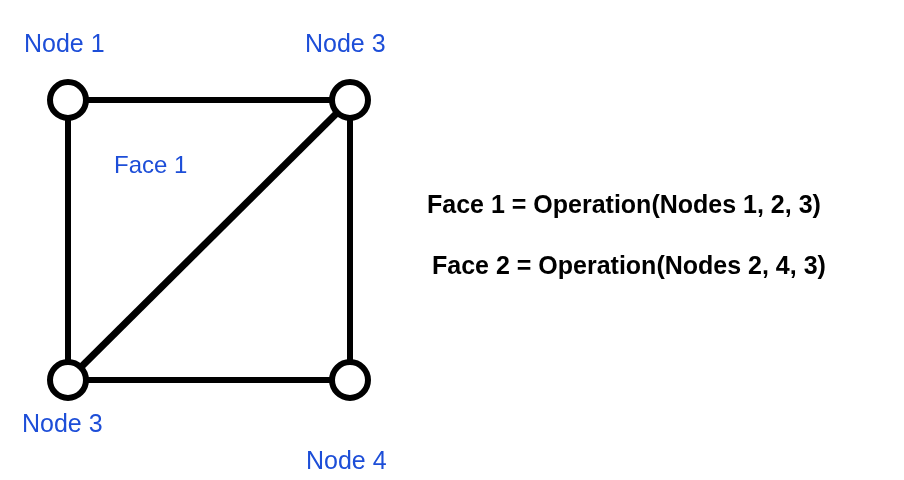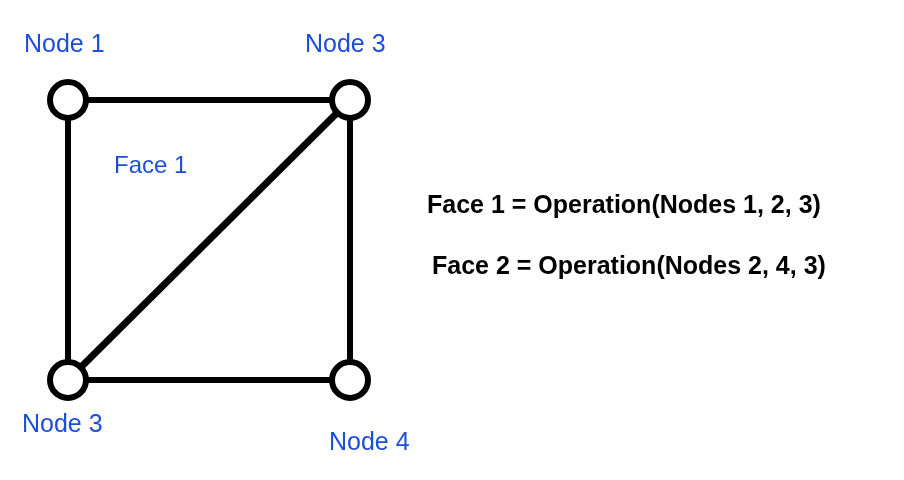--- a/index.html
+++ b/index.html
@@ -44,21 +44,21 @@
     font-weight: bold;
     font-size: 25px;
     color: #000000;
     white-space: nowrap;
     line-height: 1;
   }
   
   #node-label-1 { left: 24px;  top: 31px; }
   #node-label-2 { left: 305px; top: 31px; }
   #node-label-3 { left: 22px;  top: 411px; }
-  #node-label-4 { left: 306px; top: 429px; margin-left: 23px; }
+  #node-label-4 { left: 306px; top: 448px; }
   
   #face-label-1 { left: 114px; top: 153px; }
   #face-label-2 { left: 214px; top: 273px; }
   
   #equation-0 { left: 427px; top: 192px; }
   #equation-1 { left: 432px; top: 253px; }
 </style>
 </head>
 <body>
 

